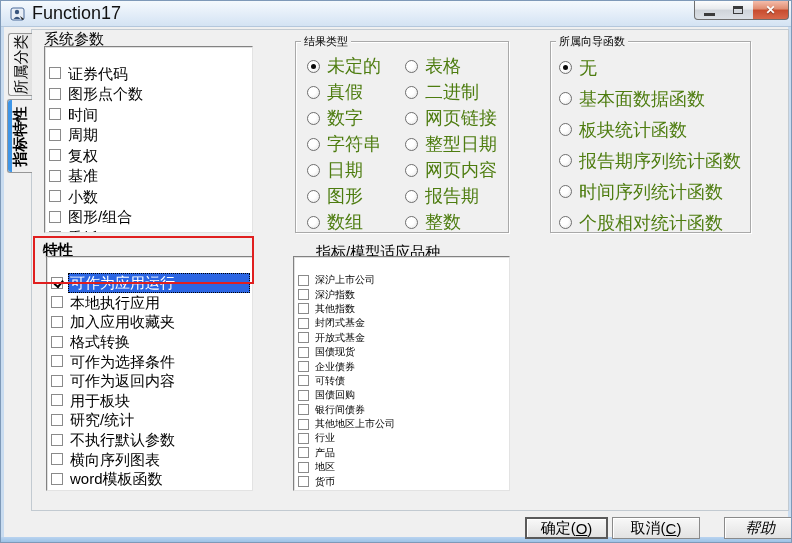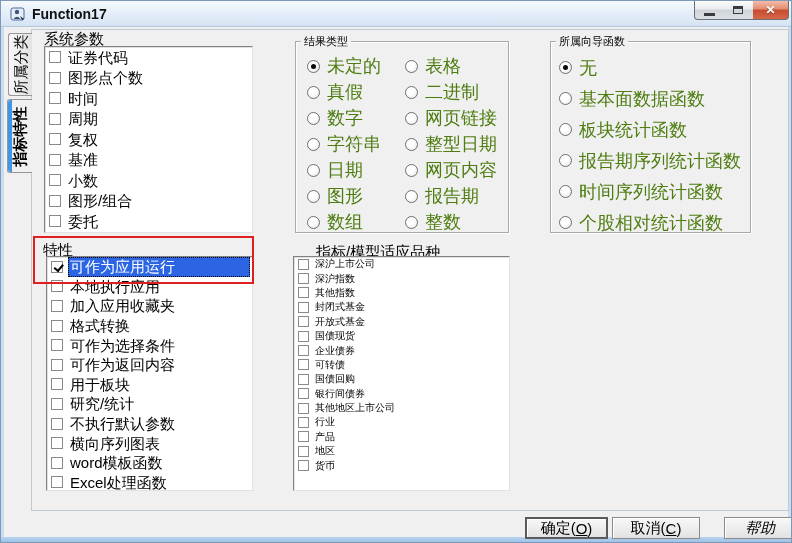--- a/index.html
+++ b/index.html
@@ -8,21 +8,21 @@
     position:relative; width:792px; height:543px; background:#F0F0F0;
     border:1px solid #7E99B8; overflow:hidden;
   }
   
   .titlebar{
     position:absolute; left:0; top:0; width:100%; height:26px;
     background:linear-gradient(180deg,#F4F9FD 0%,#E6EFF9 45%,#D4E3F3 100%);
     border-bottom:1px solid #B4C7DC; display:flex; align-items:center;
   }
   .app-icon{ width:16px; height:16px; margin:0 6px 0 9px; flex:none; }
-  .title-text{ font-size:14px; color:#111;font-weight:bold; }
+  .title-text{ font-size:18px; color:#111; }
   .capbtn{
     position:absolute; top:0; height:19px; border:1px solid #6E6E6E; border-top:none;
     background:linear-gradient(180deg,#FDFDFD 0%,#E8EAED 45%,#CFD4DA 50%,#DCE1E7 100%);
     display:flex; align-items:center; justify-content:center;
     font-size:12px; color:#333; cursor:default;
   }
   .btn-min{ left:693px; width:30px; border-bottom-left-radius:4px; }
   .btn-max{ left:722px; width:31px; border-left:none; }
   .btn-close{
     left:752px; width:36px; border-left:none; border-bottom-right-radius:4px;
@@ -49,21 +49,21 @@
   .vtab2{ left:6px; top:98px; height:74px; width:25px; background:#F0F0F0; z-index:2; }
   .vtab2 .vtext{ font-weight:bold; }
   .vtab2::before{ content:''; position:absolute; left:0; top:0; bottom:0; width:4px;
     background:var(--stripe,#3E96E8); border-top-left-radius:3px; border-bottom-left-radius:3px; }
   
   .flabel{ position:absolute; font-size:15px; color:#000; white-space:nowrap; }
   
   .listbox{
     position:absolute; background:#fff; overflow:hidden;
     border:1px solid; border-color:#828282 #E3E3E3 #E3E3E3 #828282;
-    box-shadow:inset 1px 1px 0 rgba(0,0,0,.12); padding-top:0;
+    box-shadow:inset 1px 1px 0 rgba(0,0,0,.12); padding-top:16px;
   }
   .lrow{ display:flex; align-items:center; padding-left:4px; cursor:default; }
   .cb{ position:relative; flex:none; width:12px; height:12px; background:#fff;
        border:1px solid #8A8A8A; margin-right:5px; }
   .cb.on::after{ content:''; position:absolute; left:1.5px; top:2px; width:7px; height:3.5px;
        border-left:2px solid #000; border-bottom:2px solid #000; transform:rotate(-50deg); }
   .lblwrap{ flex:1; display:flex; align-items:center; height:100%; margin-right:2px; padding-left:2px; }
   .lbl{ font-size:15px; line-height:1; white-space:nowrap; color:#000; }
   .lrow.sel .lblwrap{ background:var(--sel,#2B65E3); outline:1px dotted #000; outline-offset:-1px; }
   .lrow.sel .lbl{ color:#fff; }
@@ -284,21 +284,21 @@
           <span class="rb"></span>
           <span class="rtext">时间序列统计函数</span>
         </div>
         <div class="rrow">
           <span class="rb"></span>
           <span class="rtext">个股相对统计函数</span>
         </div>
       </div>
   </div>
 
-  <div class="flabel" style="left:42px; top:240px;">特性</div>
+  <div class="flabel" style="left:42px; top:240px;font-weight:bold;">特性</div>
   <div class="listbox feat" style="left:45px; top:255px; width:207px; height:235px;">
       <div class="lrow sel">
         <span class="cb on"></span>
         <span class="lblwrap">
           <span class="lbl">可作为应用运行</span>
         </span>
       </div>
       <div class="lrow">
         <span class="cb"></span>
         <span class="lblwrap">

